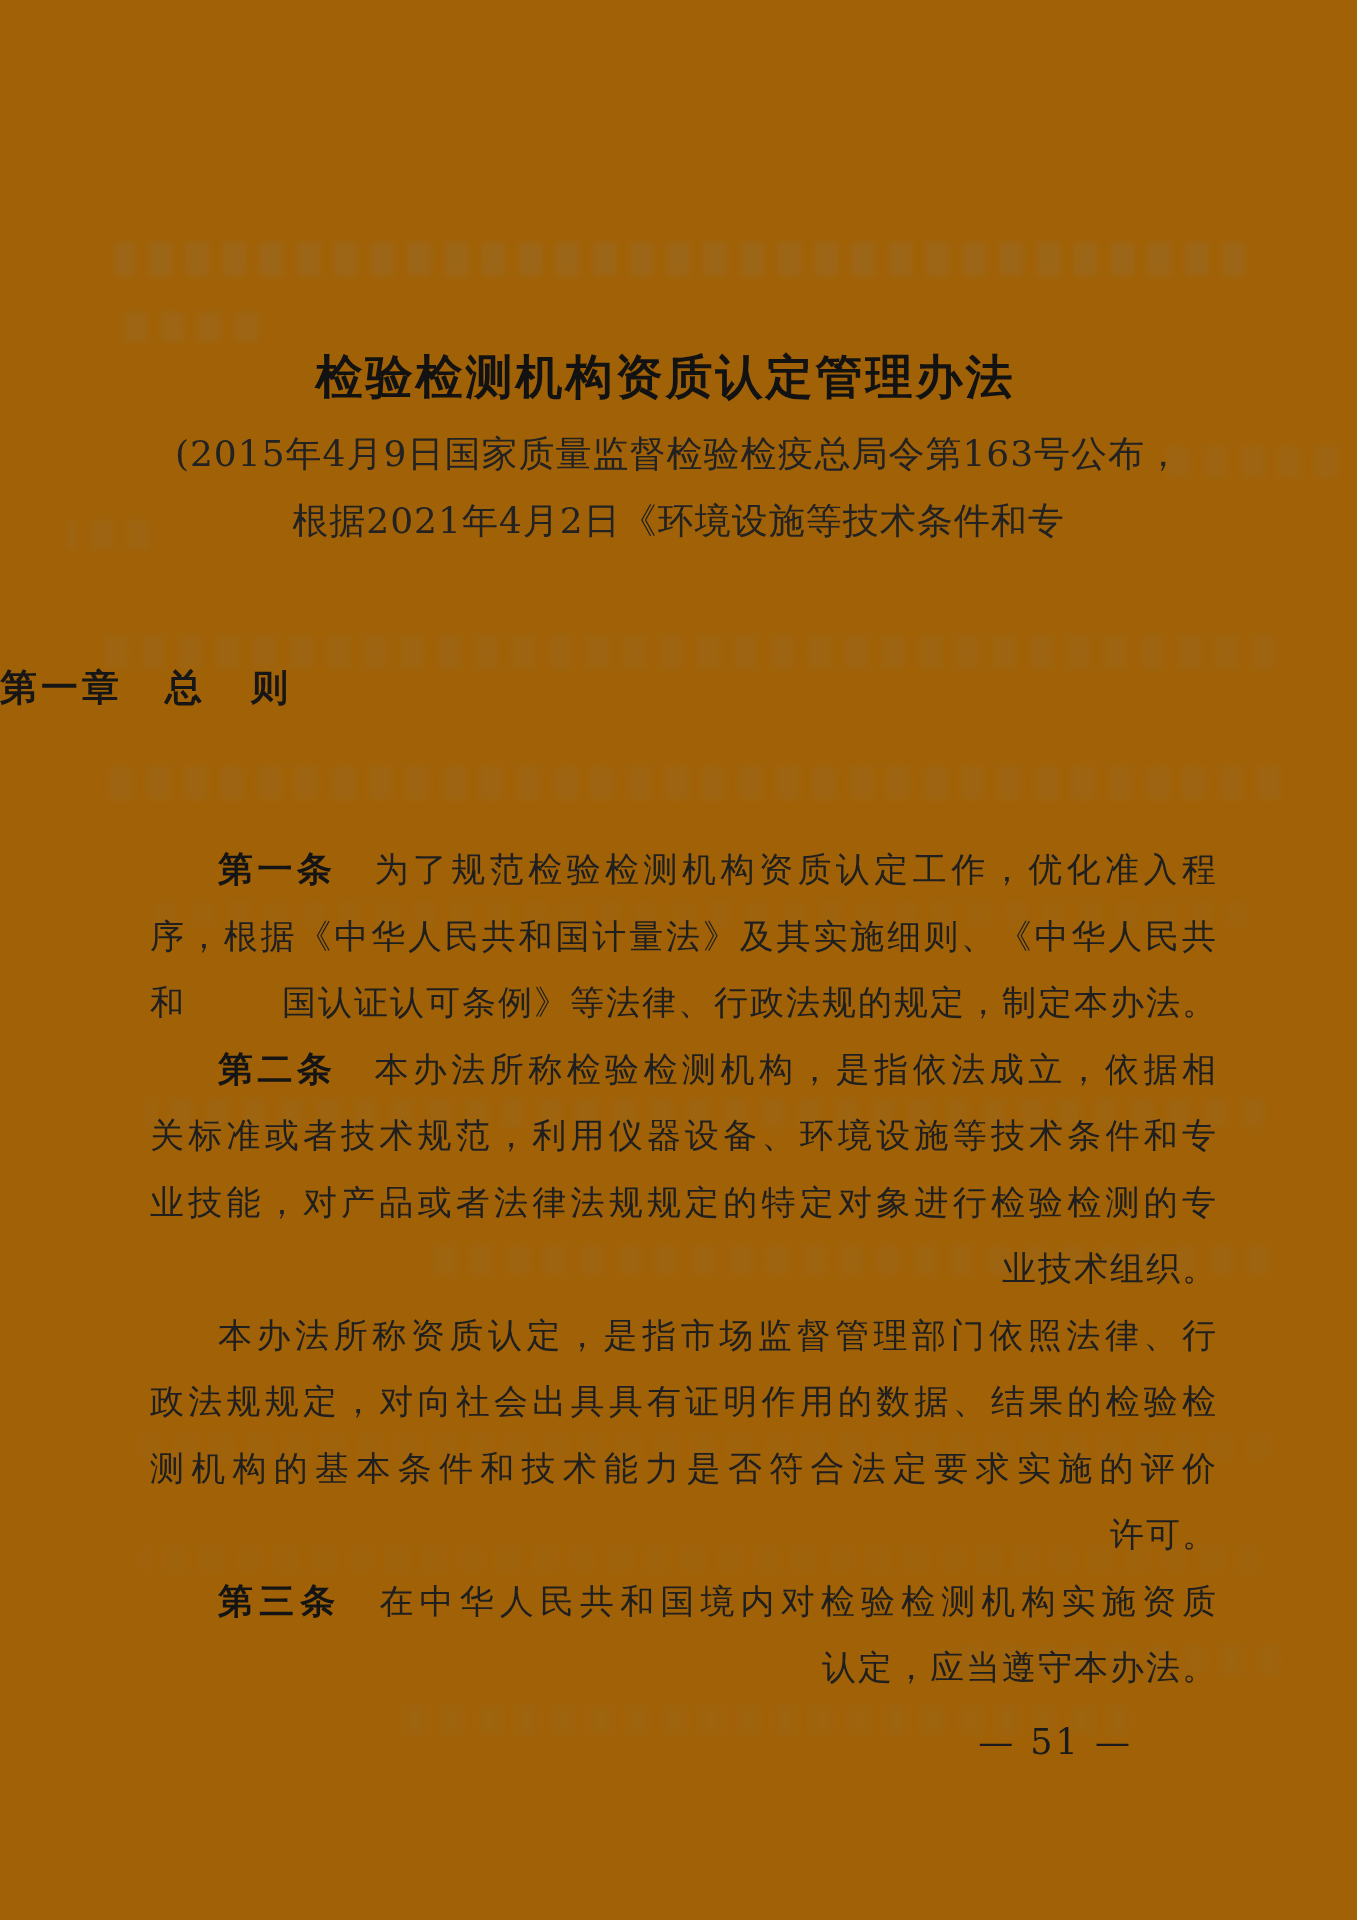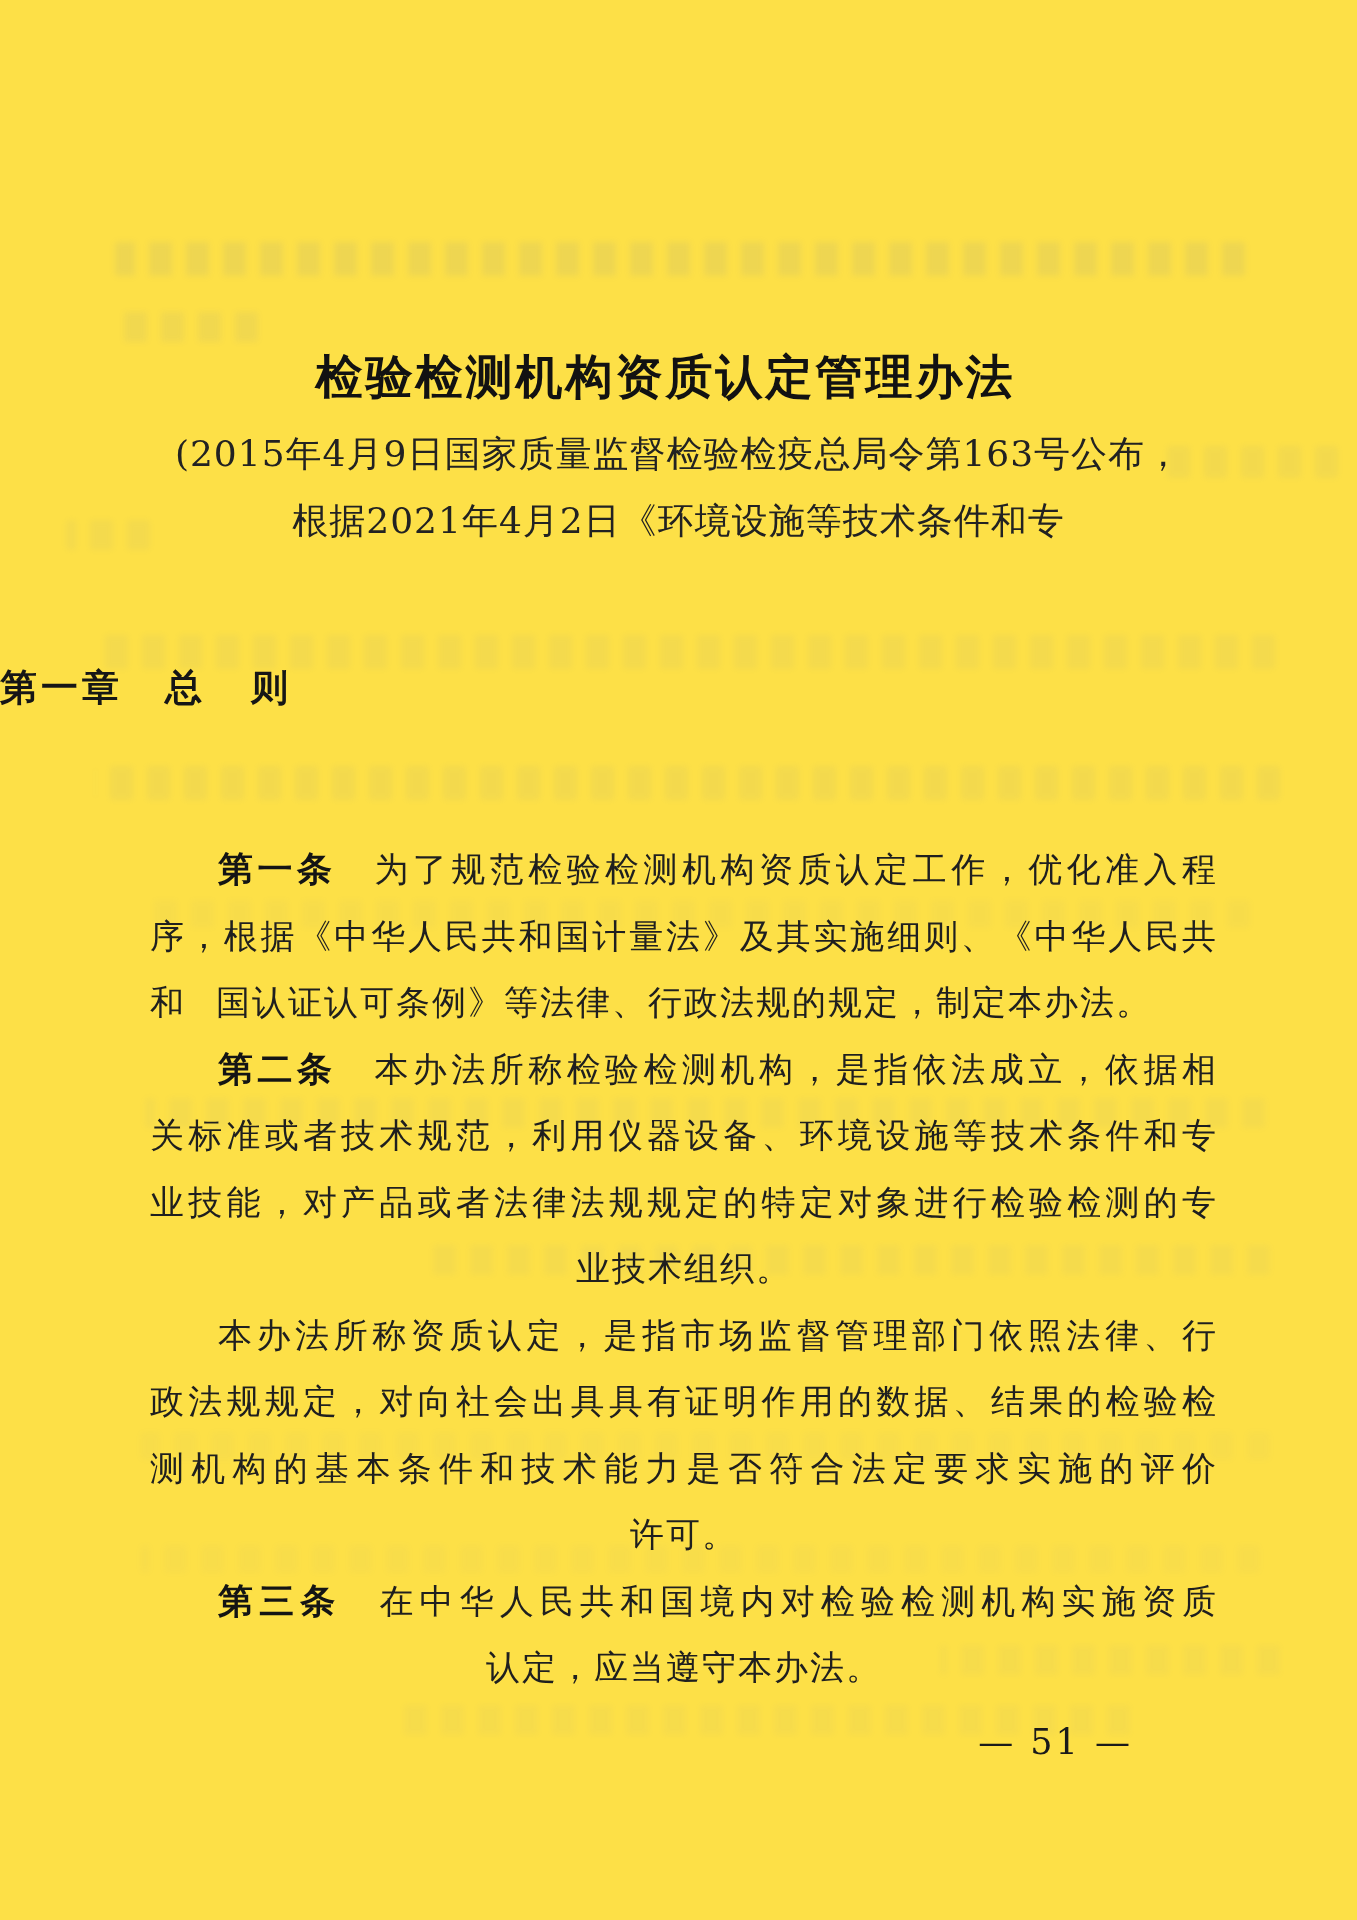--- a/index.html
+++ b/index.html
@@ -1,20 +1,20 @@
 <!DOCTYPE html>
 <html><head>
 <meta charset="utf-8">
 <style>
   html, body { margin: 0; padding: 0; background: #e8e8e6; }
   .sheet {
     position: relative;
     width: 1357px;
     height: 1920px;
-    background: #fde047;
+    background: #a16207;
     overflow: hidden;
     font-family: "DejaVu Serif", "Liberation Serif", serif;
     color: #1f1f1f;
   }
 
   
   .bl {
     position: absolute;
     background: repeating-linear-gradient(90deg,
       rgba(120, 136, 163, 0.22) 0px, rgba(120, 136, 163, 0.22) 23px,
@@ -62,21 +62,21 @@
   .bodycol {
     position: absolute;
     top: 836px; left: 150px;
     width: 1068px;
     font-size: 34px;
     letter-spacing: 2px;
   }
   .line {
     height: 66.5px;
     line-height: 66.5px;
-    text-align: center;
+    text-align: right;
     white-space: nowrap;
   }
   .line.fill {
     white-space: normal;
     text-align: justify;
     text-align-last: justify;
   }
   .line.first { padding-left: 68px; }
   .lead {
     font-family: "DejaVu Sans", "Liberation Sans", sans-serif;

